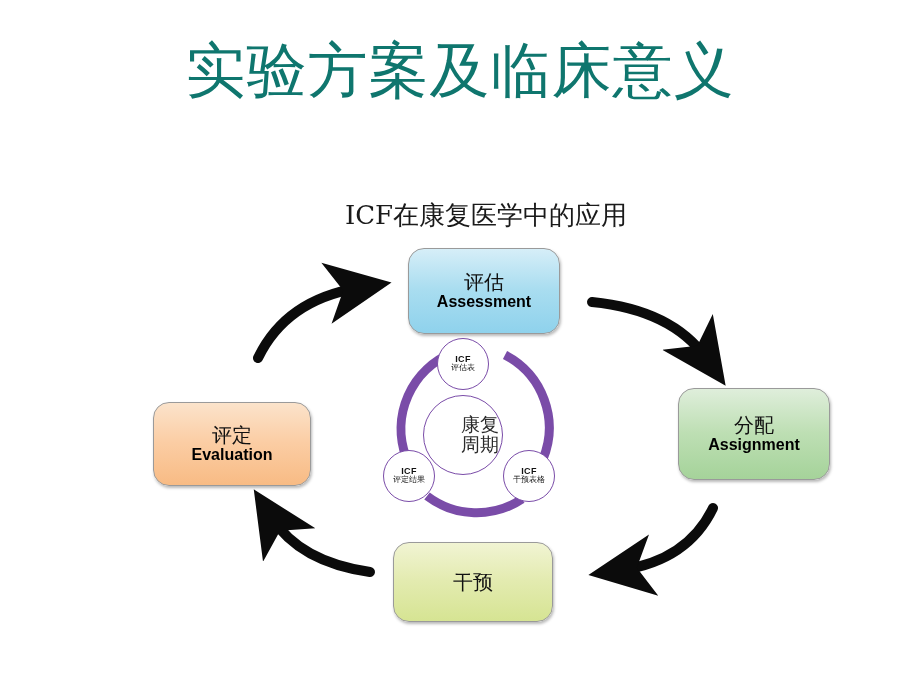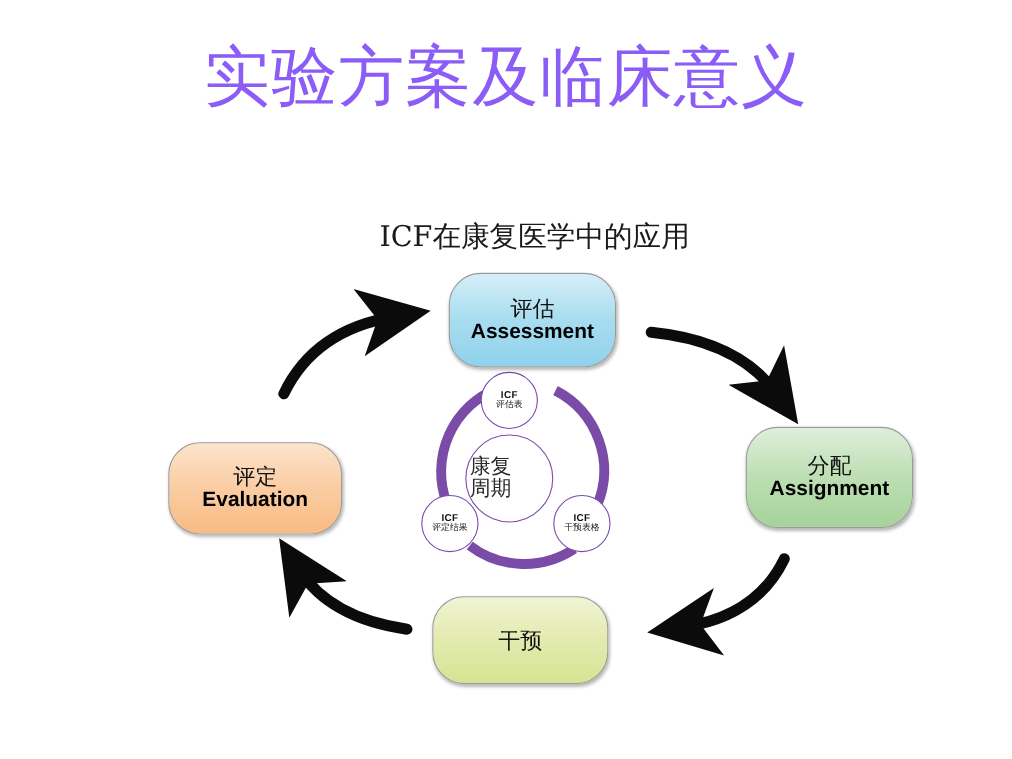--- a/index.html
+++ b/index.html
@@ -23,21 +23,21 @@
   #slide-title {
     position: absolute;
     left: 0;
     top: 36px;
     width: 920px;
     text-align: center;
     font-family: "DejaVu Sans", "Liberation Sans", sans-serif;
     font-size: 60px;
     line-height: 1.15;
     font-weight: 400;
-    color: #8b5cf6;
+    color: #0f766e;
     letter-spacing: 1px;
     white-space: nowrap;
   }
 
   
   #diagram-heading {
     position: absolute;
     left: 0;
     top: 198px;
     width: 920px;
@@ -55,40 +55,40 @@
     left: 0;
     top: 0;
     width: 920px;
     height: 690px;
   }
 
   
   .stage-box {
     position: absolute;
     box-sizing: border-box;
-    border-radius: 29px;
+    border-radius: 16px;
     border: 1px solid #9a9a9a;
     display: flex;
     flex-direction: column;
     align-items: center;
     justify-content: center;
     text-align: center;
     box-shadow: 1px 2px 3px rgba(0,0,0,0.28);
     overflow: hidden;
   }
   .stage-zh {
     font-family: "DejaVu Sans", "Liberation Sans", sans-serif;
     font-size: 20px;
     font-weight: 400;
     color: #111111;
     line-height: 1.1;
   }
   .stage-en {
     font-family: "Liberation Sans", "DejaVu Sans", sans-serif;
-    font-size: 19px;
+    font-size: 16px;
     font-weight: bold;
     color: #000000;
     line-height: 1.12;
     word-break: break-all;
     padding: 0 6px;
   }
 
   #box-assessment {
     left: 408px;  top: 248px;  width: 152px; height: 86px;
     background: linear-gradient(180deg, #d6eef8 0%, #a9ddf0 48%, #8fd2ec 100%);
@@ -148,21 +148,21 @@
   #ring-center {
     position: absolute;
     left: 48px; top: 57px;
     width: 80px; height: 80px;
     box-sizing: border-box;
     border-radius: 50%;
     border: 1.6px solid #7a4ca8;
     background: #ffffff;
     display: flex;
     align-items: center;
-    justify-content: flex-start;
+    justify-content: flex-end;
   }
   #ring-center-label {
     font-family: "DejaVu Serif", "Liberation Serif", serif;
     font-size: 19px;
     color: #2a2a2a;
     line-height: 1.05;
     text-align: center;
     max-width: 44px;
   }
 

